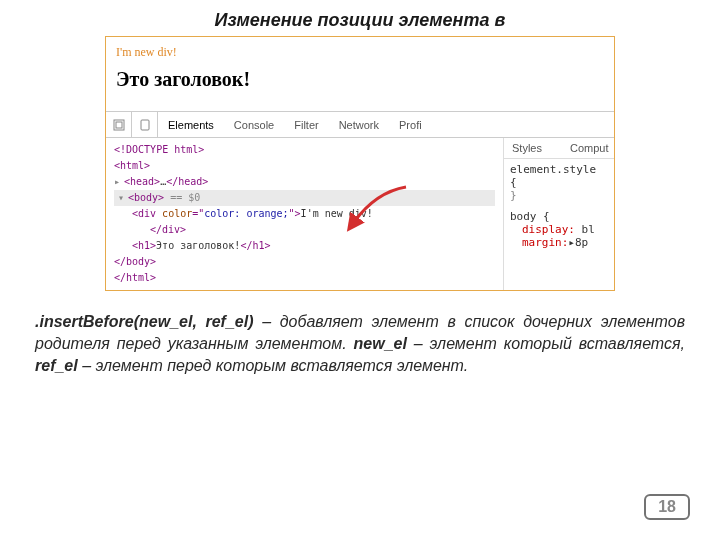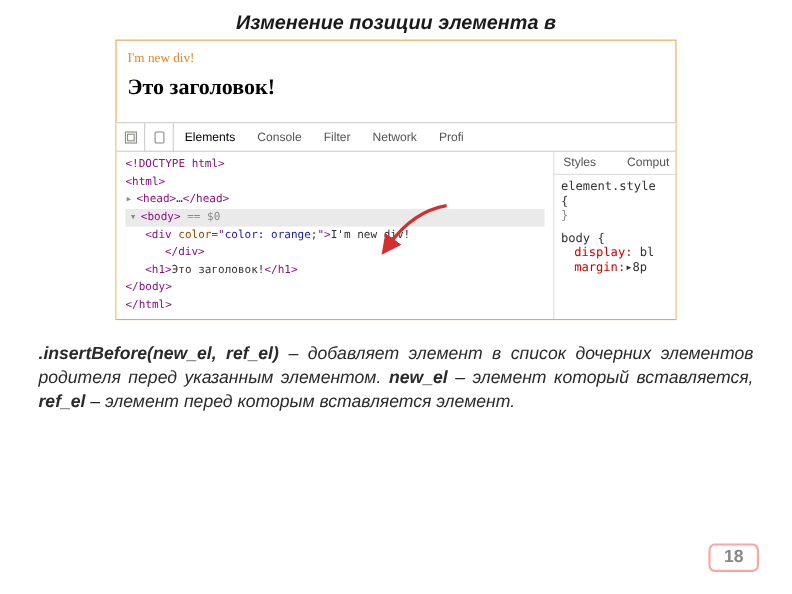--- a/index.html
+++ b/index.html
@@ -128,21 +128,21 @@
     font-style: italic;
     padding: 0 5px;
   }
   .description .method { font-weight: bold; font-style: italic; }
   .description .param { font-weight: bold; font-style: italic; }
 
   .page-number {
     position: absolute;
     bottom: 20px;
     right: 30px;
-    border: 2px solid #fca5a5;
+    border: 2px solid #737373;
     border-radius: 6px;
     padding: 2px 12px;
     font-weight: bold;
     color: #888;
     font-size: 16px;
     background: #fff;
   }
 </style>
 </head>
 <body>

